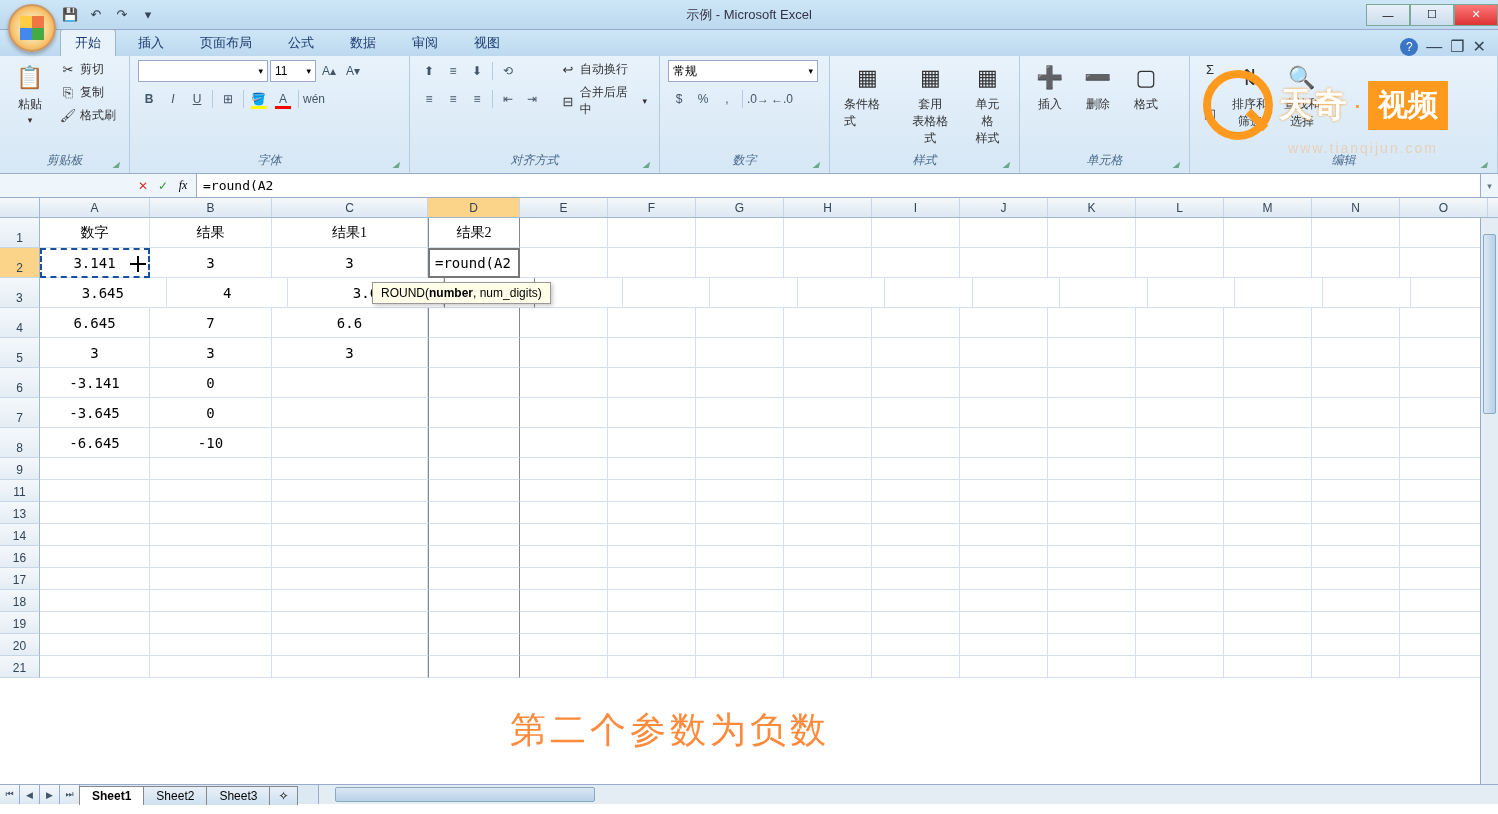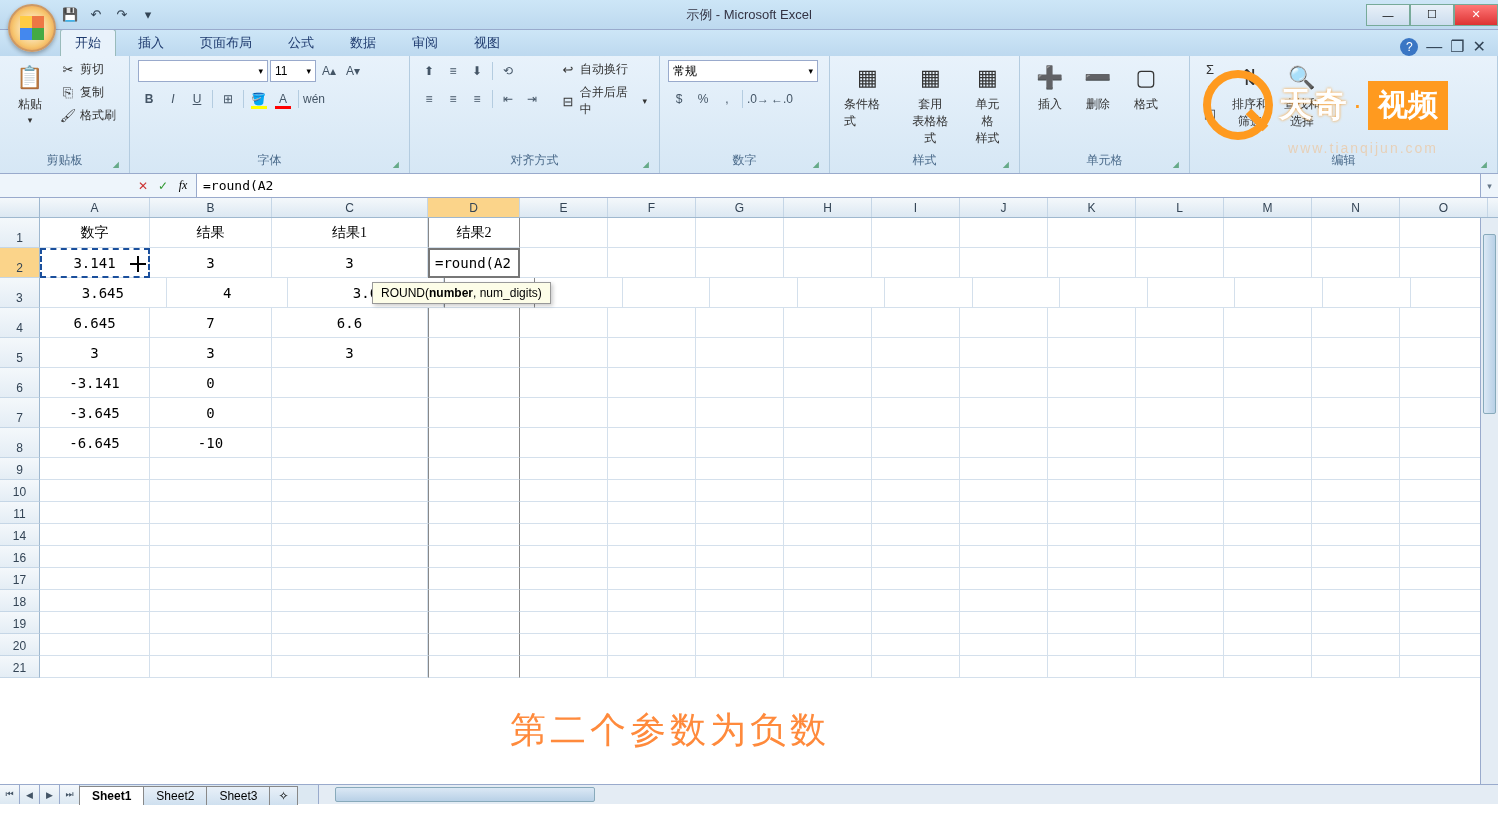--- a/index.html
+++ b/index.html
@@ -20,21 +20,21 @@
 .ribbon-tabs { height: 26px; background: linear-gradient(#cde6f7,#bdd9ef); display: flex; align-items: flex-end; padding-left: 60px; gap: 8px; }
 .ribbon-tab { padding: 4px 14px; font-size: 13px; color: #1e3a6e; cursor: pointer; }
 .ribbon-tab.active { background: #e8f2fb; border: 1px solid #9bb; border-bottom: none; border-radius: 3px 3px 0 0; }
 .ribbon-right { margin-left:auto; display:flex; gap:8px; padding-right:12px; align-items:center; }
 .help-btn { width:18px; height:18px; border-radius:50%; background:#3a76c4; color:#fff; font-size:12px; display:flex; align-items:center; justify-content:center; }
 
 
 .ribbon { height: 118px; background: linear-gradient(#e8f2fb, #d6e7f5); border-bottom: 1px solid #9ac; display: flex; }
 .ribbon-group { border-right: 1px solid #b4cce0; padding: 4px 8px 2px; display: flex; flex-direction: column; position: relative; }
 .group-body { flex: 1; display: flex; gap: 4px; align-items: flex-start; }
-.group-label { text-align: center; font-size: 12px; color: #4a6a8a; padding: 2px 0; position:relative; }
+.group-label { text-align: center; font-size: 12px; color: #4a6a8a; padding: 2px 0; position:relative;font-style:italic; }
 .group-label::after { content:"◢"; font-size:8px; position:absolute; right:2px; bottom:2px; color:#6a8; }
 .big-btn { display: flex; flex-direction: column; align-items: center; gap: 2px; padding: 2px 6px; font-size: 12px; color: #333; }
 .big-icon { width: 32px; height: 32px; display:flex; align-items:center; justify-content:center; font-size:22px; }
 .small-row { display: flex; flex-direction: column; gap: 4px; }
 .small-btn { display: flex; align-items: center; gap: 4px; font-size: 12px; color: #333; padding: 1px 4px; }
 .small-icon { width: 16px; height: 16px; display:inline-flex; align-items:center; justify-content:center; font-size:13px; }
 .combo { height: 22px; border: 1px solid #9ac; background: #fff; font-size: 12px; padding: 0 4px; display:flex; align-items:center; }
 .btn-row { display:flex; gap:2px; }
 .tb-btn { width:22px; height:22px; border:1px solid transparent; display:flex; align-items:center; justify-content:center; font-size:12px; color:#456; }
 .sep { width:1px; background:#b4cce0; margin:2px 2px; }
@@ -505,39 +505,39 @@
         <div class="cell" style="width: 88px;"></div>
         <div class="cell" style="width: 88px;"></div>
         <div class="cell" style="width: 88px;"></div>
         <div class="cell" style="width: 88px;"></div>
         <div class="cell" style="width: 88px;"></div>
         <div class="cell" style="width: 88px;"></div>
         <div class="cell" style="width: 88px;"></div>
         <div class="cell" style="width: 88px;"></div>
       </div>
       <div class="row" style="height: 22px;">
-        <div class="row-h">10</div>
-        <div class="cell" style="width: 110px;"></div>
-        <div class="cell" style="width: 122px;"></div>
-        <div class="cell" style="width: 156px;"></div>
-        <div class="cell col-D-border-r" style="width: 92px; border-left: 1px solid rgb(136, 136, 136);"></div>
-        <div class="cell" style="width: 88px;"></div>
-        <div class="cell" style="width: 88px;"></div>
-        <div class="cell" style="width: 88px;"></div>
-        <div class="cell" style="width: 88px;"></div>
-        <div class="cell" style="width: 88px;"></div>
-        <div class="cell" style="width: 88px;"></div>
-        <div class="cell" style="width: 88px;"></div>
-        <div class="cell" style="width: 88px;"></div>
-        <div class="cell" style="width: 88px;"></div>
-        <div class="cell" style="width: 88px;"></div>
-        <div class="cell" style="width: 88px;"></div>
-      </div>
-      <div class="row" style="height: 22px;">
         <div class="row-h">11</div>
+        <div class="cell" style="width: 110px;"></div>
+        <div class="cell" style="width: 122px;"></div>
+        <div class="cell" style="width: 156px;"></div>
+        <div class="cell col-D-border-r" style="width: 92px; border-left: 1px solid rgb(136, 136, 136);"></div>
+        <div class="cell" style="width: 88px;"></div>
+        <div class="cell" style="width: 88px;"></div>
+        <div class="cell" style="width: 88px;"></div>
+        <div class="cell" style="width: 88px;"></div>
+        <div class="cell" style="width: 88px;"></div>
+        <div class="cell" style="width: 88px;"></div>
+        <div class="cell" style="width: 88px;"></div>
+        <div class="cell" style="width: 88px;"></div>
+        <div class="cell" style="width: 88px;"></div>
+        <div class="cell" style="width: 88px;"></div>
+        <div class="cell" style="width: 88px;"></div>
+      </div>
+      <div class="row" style="height: 22px;">
+        <div class="row-h">13</div>
         <div class="cell" style="width: 110px;"></div>
         <div class="cell" style="width: 122px;"></div>
         <div class="cell" style="width: 156px;"></div>
         <div class="cell col-D-border-r" style="width: 92px; border-left: 1px solid rgb(136, 136, 136);"></div>
         <div class="cell" style="width: 88px;"></div>
         <div class="cell" style="width: 88px;"></div>
         <div class="cell" style="width: 88px;"></div>
         <div class="cell" style="width: 88px;"></div>
         <div class="cell" style="width: 88px;"></div>
         <div class="cell" style="width: 88px;"></div>

